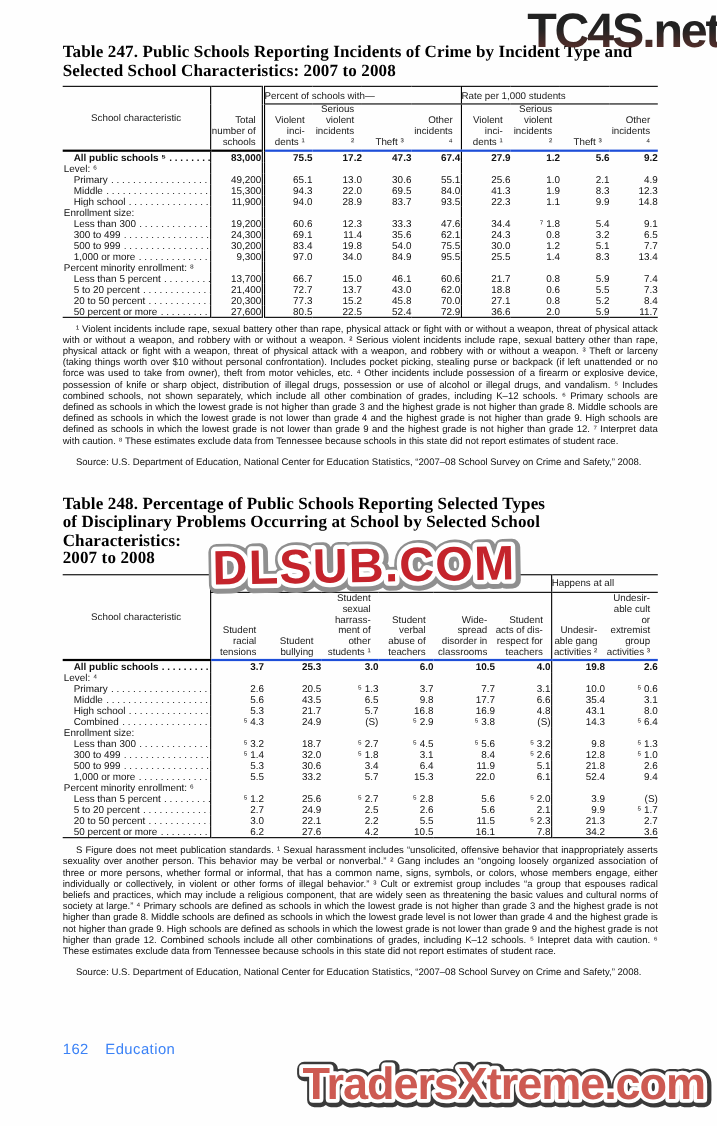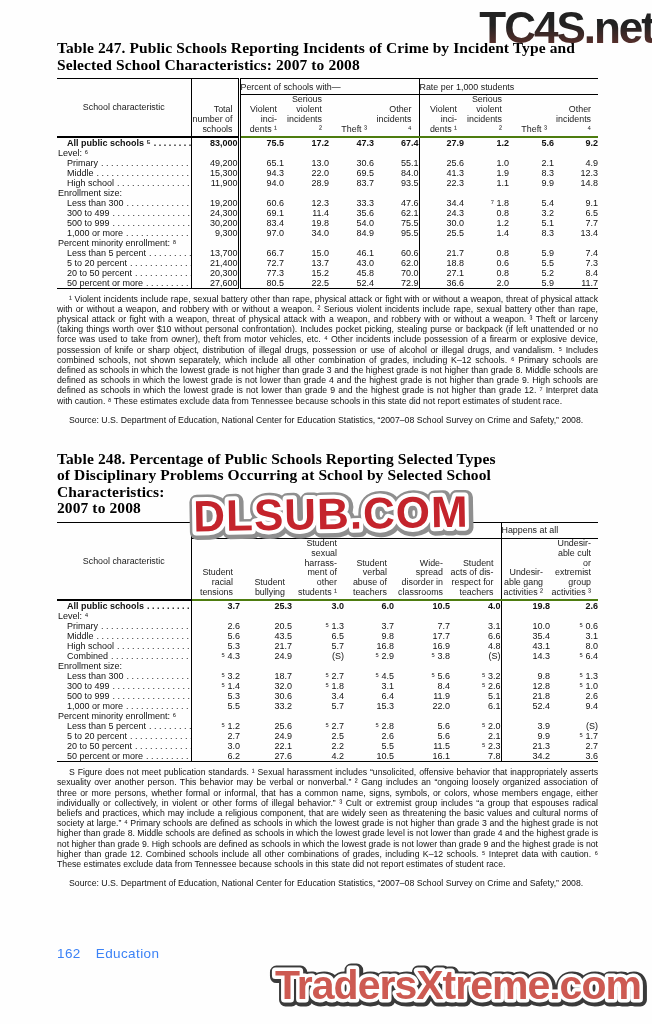--- a/index.html
+++ b/index.html
@@ -7,21 +7,21 @@
         font-family:"Liberation Sans",sans-serif;color:#1a1a1a;overflow:hidden;margin:0 auto}
   .content{padding:40px 54px 0 57px}
 
   .tbl-title{font-family:"Liberation Serif",serif;font-weight:700;font-size:15.5px;
              line-height:16.5px;color:#000;white-space:pre-line;letter-spacing:.1px}
   .tbl-note{margin-top:5px;font-size:8.7px;line-height:10.3px;color:#191919}
 
   table.data{border-collapse:collapse;table-layout:fixed;width:541px;margin-top:5px;
              border-top:1.5px solid #000;border-bottom:1.5px solid #000}
   table.data th{font-weight:normal;padding:0}
-  .data thead tr.subrow th{border-bottom:2px solid #4d7c0f}
+  .data thead tr.subrow th{border-bottom:2px solid #1d4ed8}
   .data thead th[rowspan]{border-bottom:2px solid #000}
   .data thead th.group{border-bottom:1px solid #000;font-size:8.9px;text-align:left;
                        vertical-align:middle;height:15px}
   .stub-head{font-size:8.9px;text-align:center;vertical-align:middle}
   .total-head{font-size:8.9px;text-align:right;vertical-align:bottom;padding-right:5px !important;
               white-space:pre-line;line-height:9.9px;padding-bottom:1px !important}
   .colhead{font-size:8.9px;text-align:right;vertical-align:bottom;padding-right:7px !important;
            white-space:pre-line;line-height:9.9px;padding-bottom:1px !important}
 
   .v{border-left:1px solid #000}

